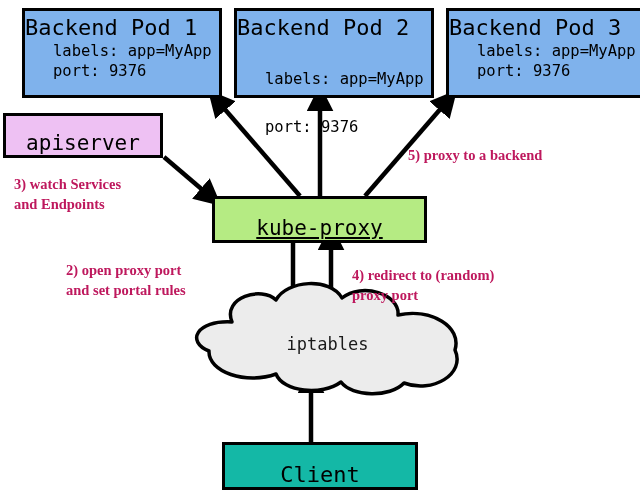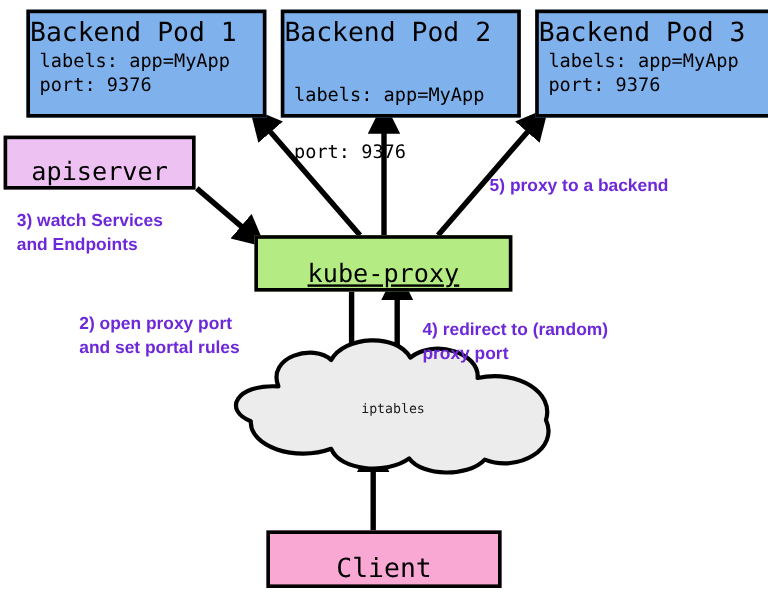--- a/index.html
+++ b/index.html
@@ -45,21 +45,21 @@
     line-height: 26px;
     color: #000000;
     text-align: left;
     letter-spacing: 0px;
     white-space: nowrap;
   }
   .pod-line {
     font-size: 15.5px;
     line-height: 20px;
     color: #000;
-    padding-left: 8px;
+    padding-left: 28px;
     white-space: nowrap;
   }
   #node-apiserver {
     background: #eec1f3;
     left: 3px; top: 113px;
     width: 160px; height: 45px;
   }
   #node-apiserver .node-label {
     font-size: 21px;
     text-align: center;
@@ -72,51 +72,51 @@
   }
   #node-kube-proxy .node-label {
     font-size: 21px;
     text-align: center;
     white-space: nowrap;
   }
   #node-client {
     background: #eec municipality;
   }
   #node-client {
-    background: #f9a8d4;
+    background: #14b8a6;
     left: 222px; top: 442px;
     width: 196px; height: 48px;
   }
   #node-client .node-label {
     font-size: 22px;
     text-align: center;
     white-space: nowrap;
   }
   #node-pod-1 { left: 22px;  top: 8px; width: 200px; height: 90px; }
   #node-pod-2 { left: 234px; top: 8px; width: 200px; height: 90px; gap: 28px; }
   #node-pod-3 { left: 446px; top: 8px; width: 200px; height: 90px; }
 
   .cloud-label {
     position: absolute;
     left: 192px;
     top: 334px;
     width: 271px;
     text-align: center;
-    font-size: 11px;
+    font-size: 17px;
     color: #1a1a1a;
     z-index: 3;
     pointer-events: none;
   }
   .edge-label {
     position: absolute;
-    font-family: Liberation Sans, sans-serif;
+    font-family: Liberation Serif, serif;
     font-weight: bold;
     font-size: 14.5px;
     line-height: 20px;
-    color: #6d28d9;
+    color: #be185d;
     white-space: pre;
     z-index: 4;
   }
   #label-step1 { left: 14px;  top: 174px; }
   #label-step2 { left: 66px;  top: 260px; }
   #label-step4 { left: 352px; top: 248px; margin-top: 17px; }
   #label-step5 { left: 408px; top: 145px; }
   #label-step3 { left: 327px; top: 410px; }
 </style>
 </head>

